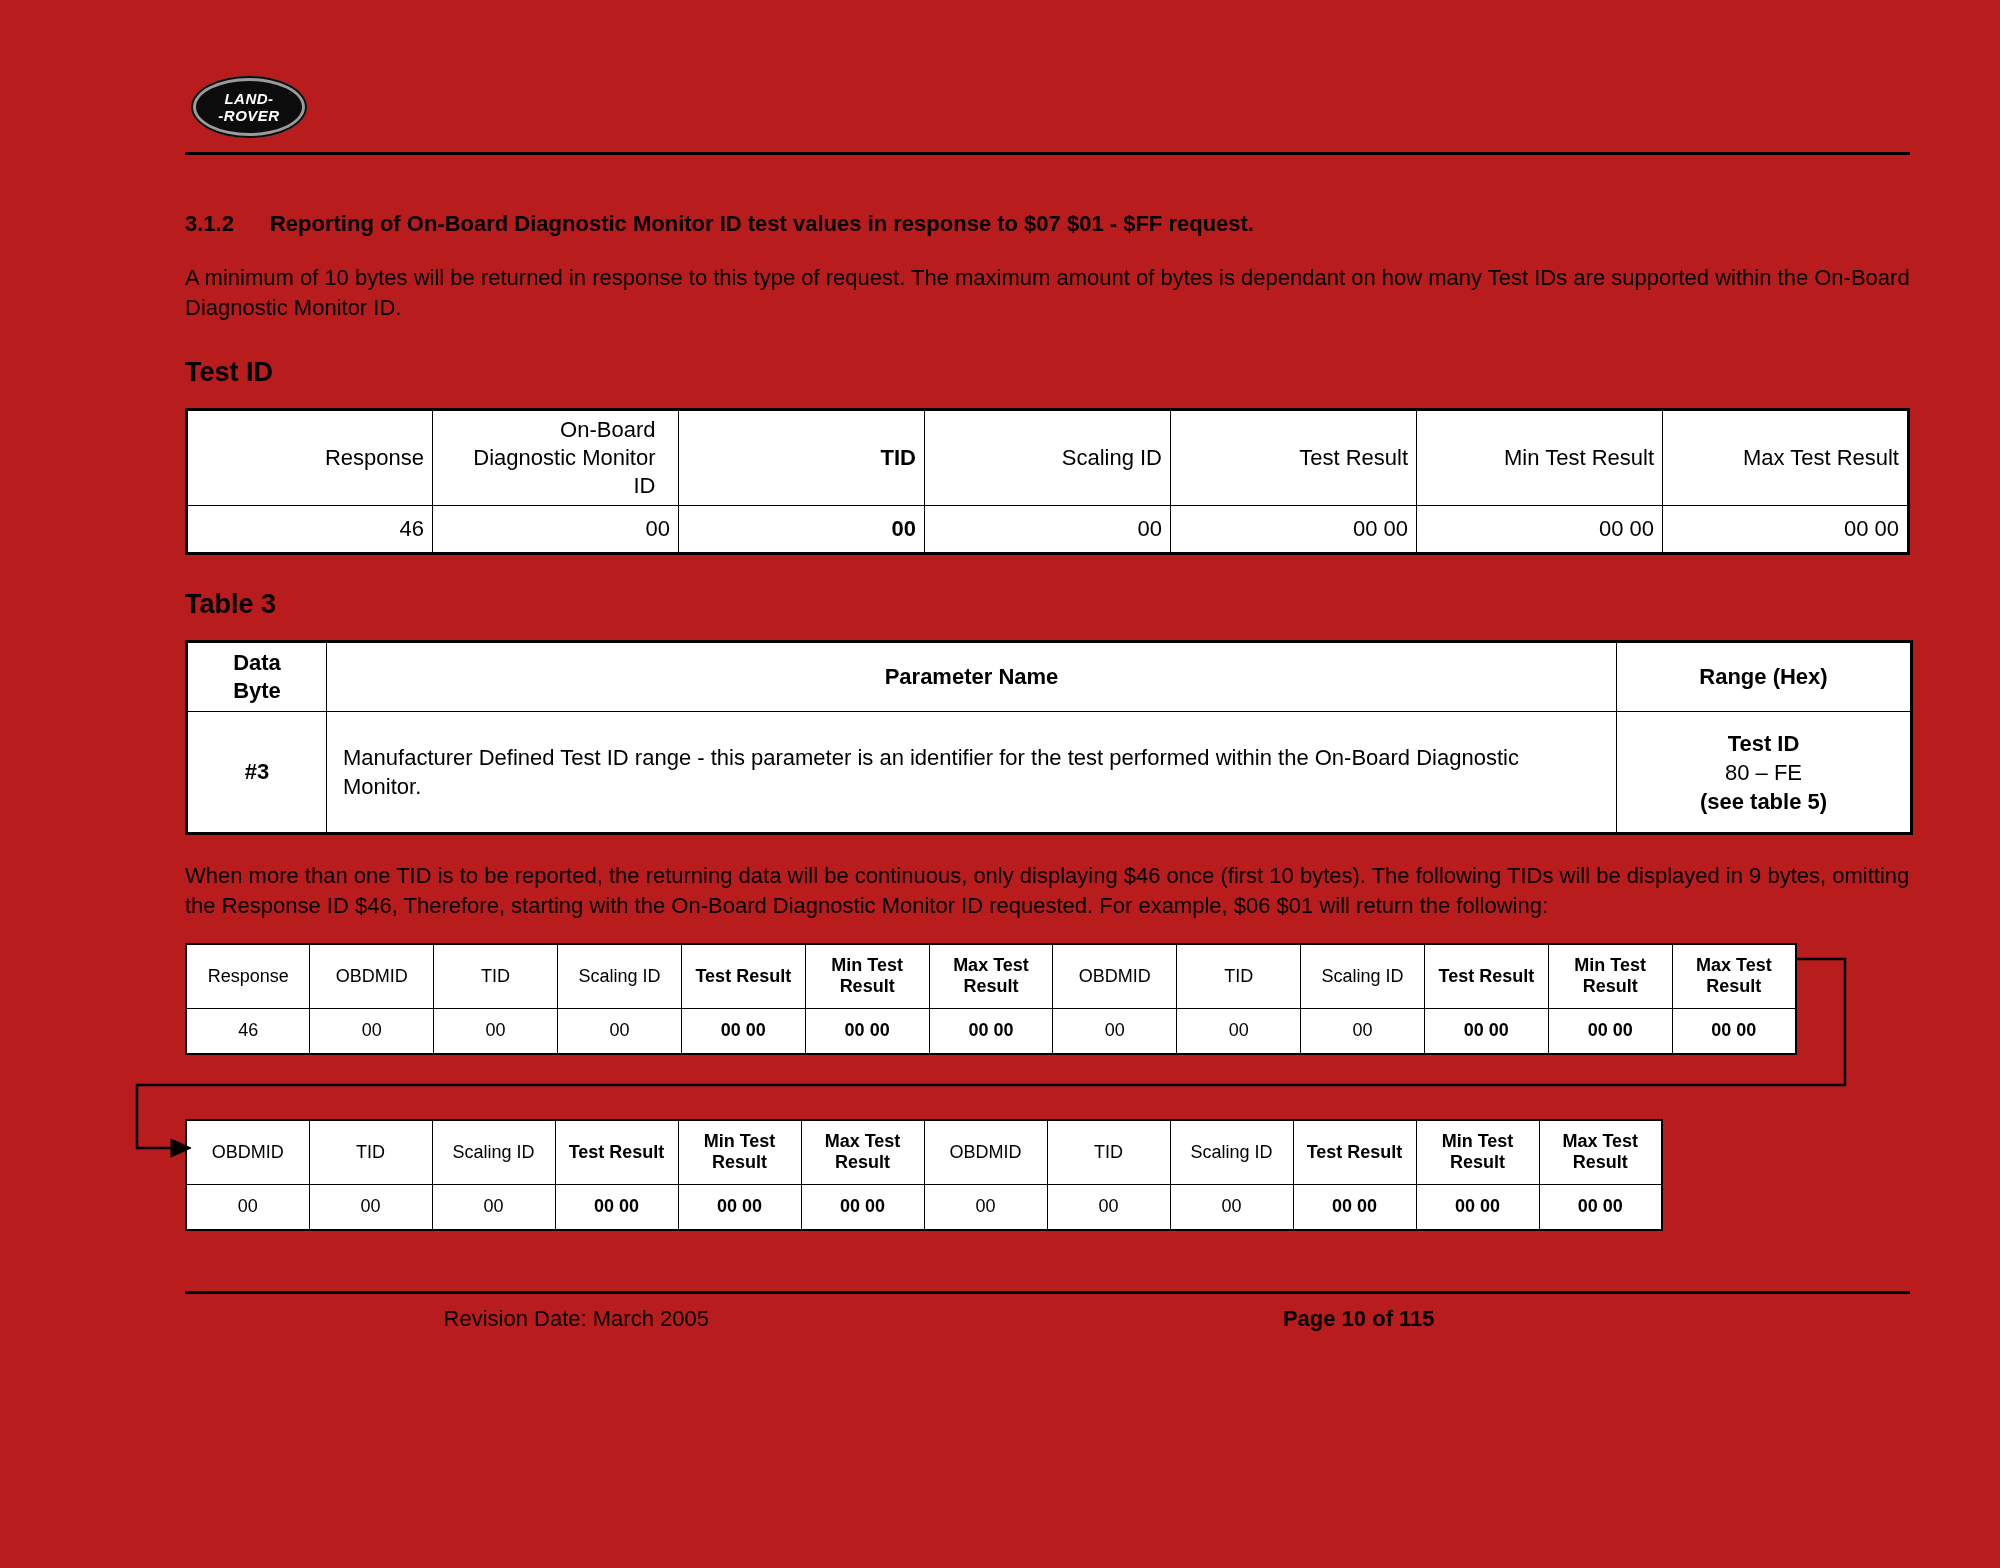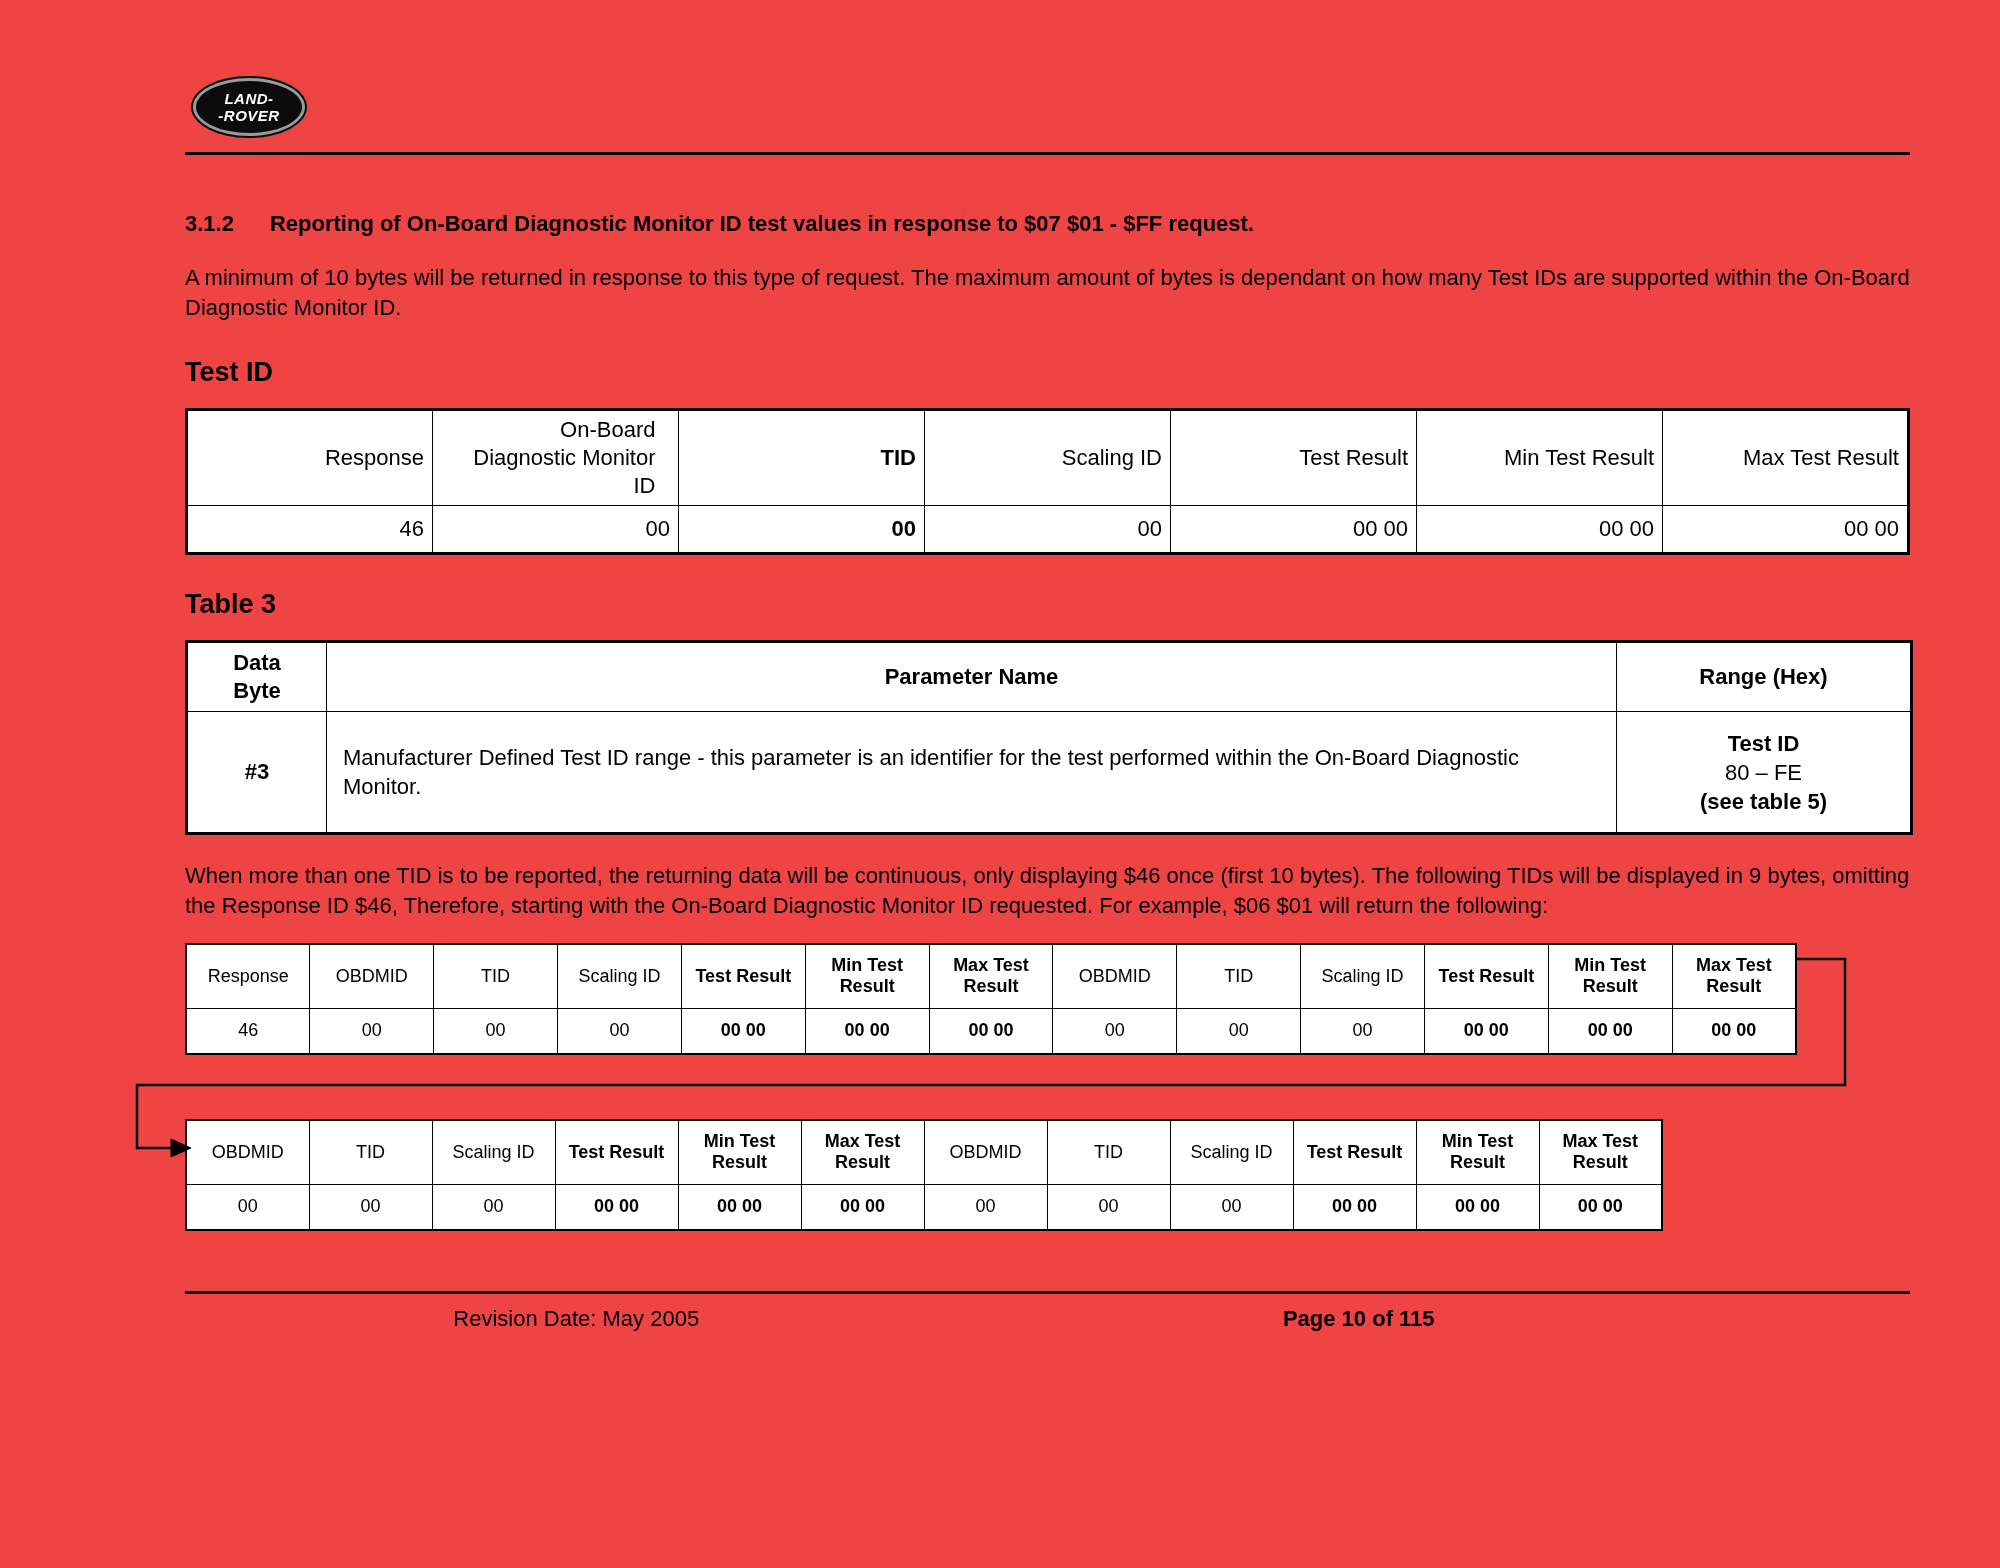--- a/index.html
+++ b/index.html
@@ -1,17 +1,17 @@
 <!DOCTYPE html>
 <html><head>
 <meta charset="utf-8">
 <style>
   * { margin:0; padding:0; box-sizing:border-box; }
   html,body { background:#e8e8e8; }
-  .page { position:relative; width:2000px; height:1568px; background:#ef4444; color:#000;
+  .page { position:relative; width:2000px; height:1568px; background:#b91c1c; color:#000;
           font-family:"Liberation Sans", sans-serif; font-size:22px; margin:0 auto; overflow:hidden; }
   .content { margin-left:185px; width:1725px; }
 
   
   .header-band { padding-top:76px; padding-bottom:14px; border-bottom:3px solid #000; }
   .logo { width:116px; height:62px; margin-left:6px; background:#0c0c0c; border-radius:50%;
           display:flex; flex-direction:column; align-items:center; justify-content:center;
           box-shadow: inset 0 0 0 2px #0c0c0c, inset 0 0 0 5px #9b9b9b; }
   .logo span { color:#fff; font-weight:bold; font-style:italic; font-size:15px; line-height:17px; letter-spacing:.5px; }
 
@@ -205,18 +205,18 @@
           <td>00</td>
           <td class="b">00 00</td>
           <td class="b">00 00</td>
           <td class="b">00 00</td>
         </tr>
       </tbody>
         </table>
     </div>
 
     <div class="footer">
-      <span class="f-center">Revision Date: May 2005</span>
+      <span class="f-center">Revision Date: March 2005</span>
       <span class="f-right">Page 10 of 115</span>
     </div>
 
   </div>
 </div>
 
 </body></html>

